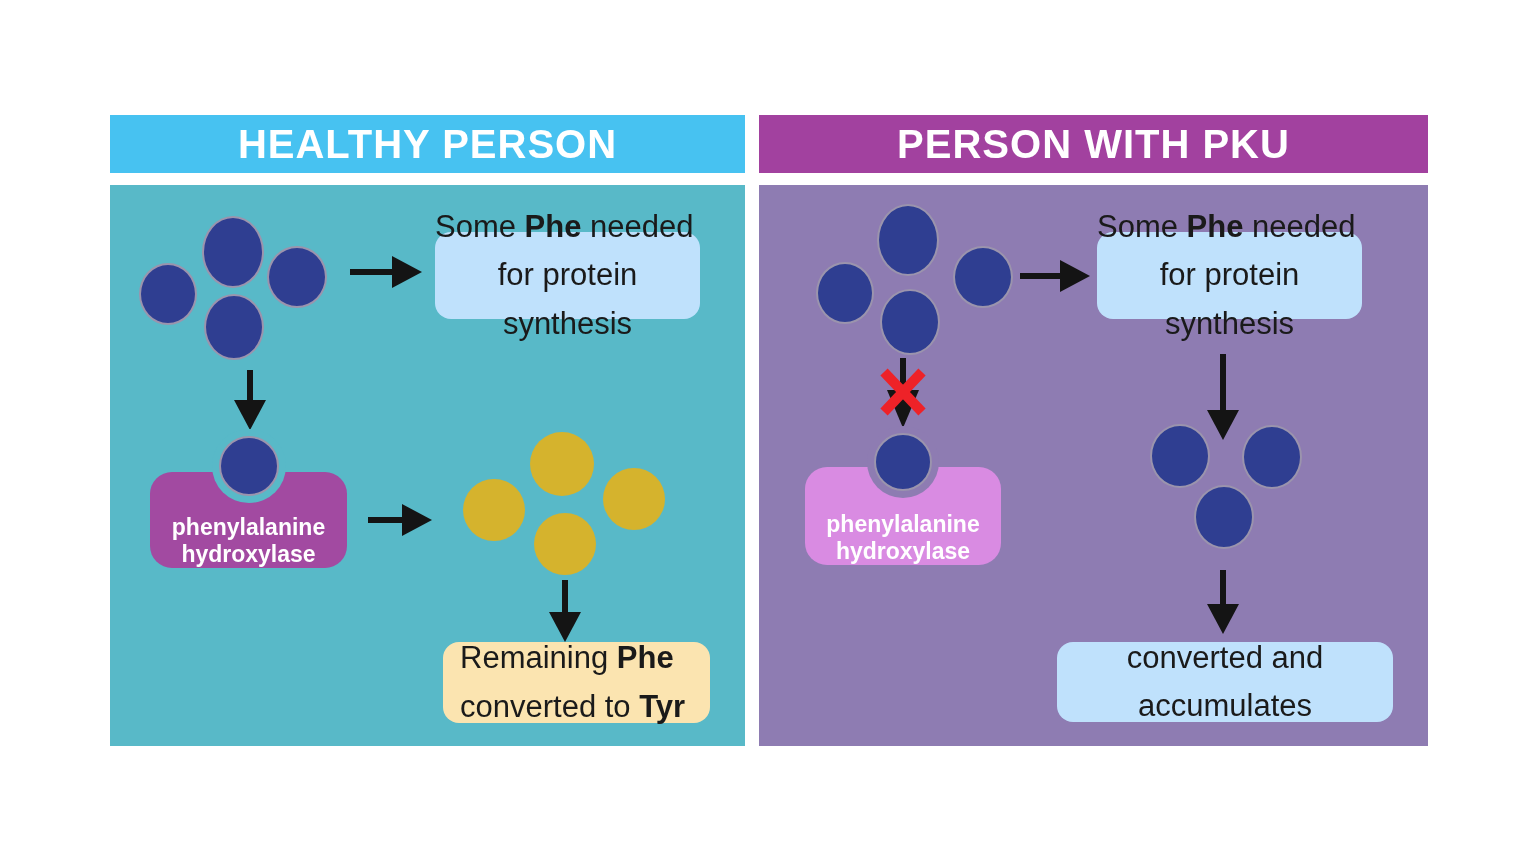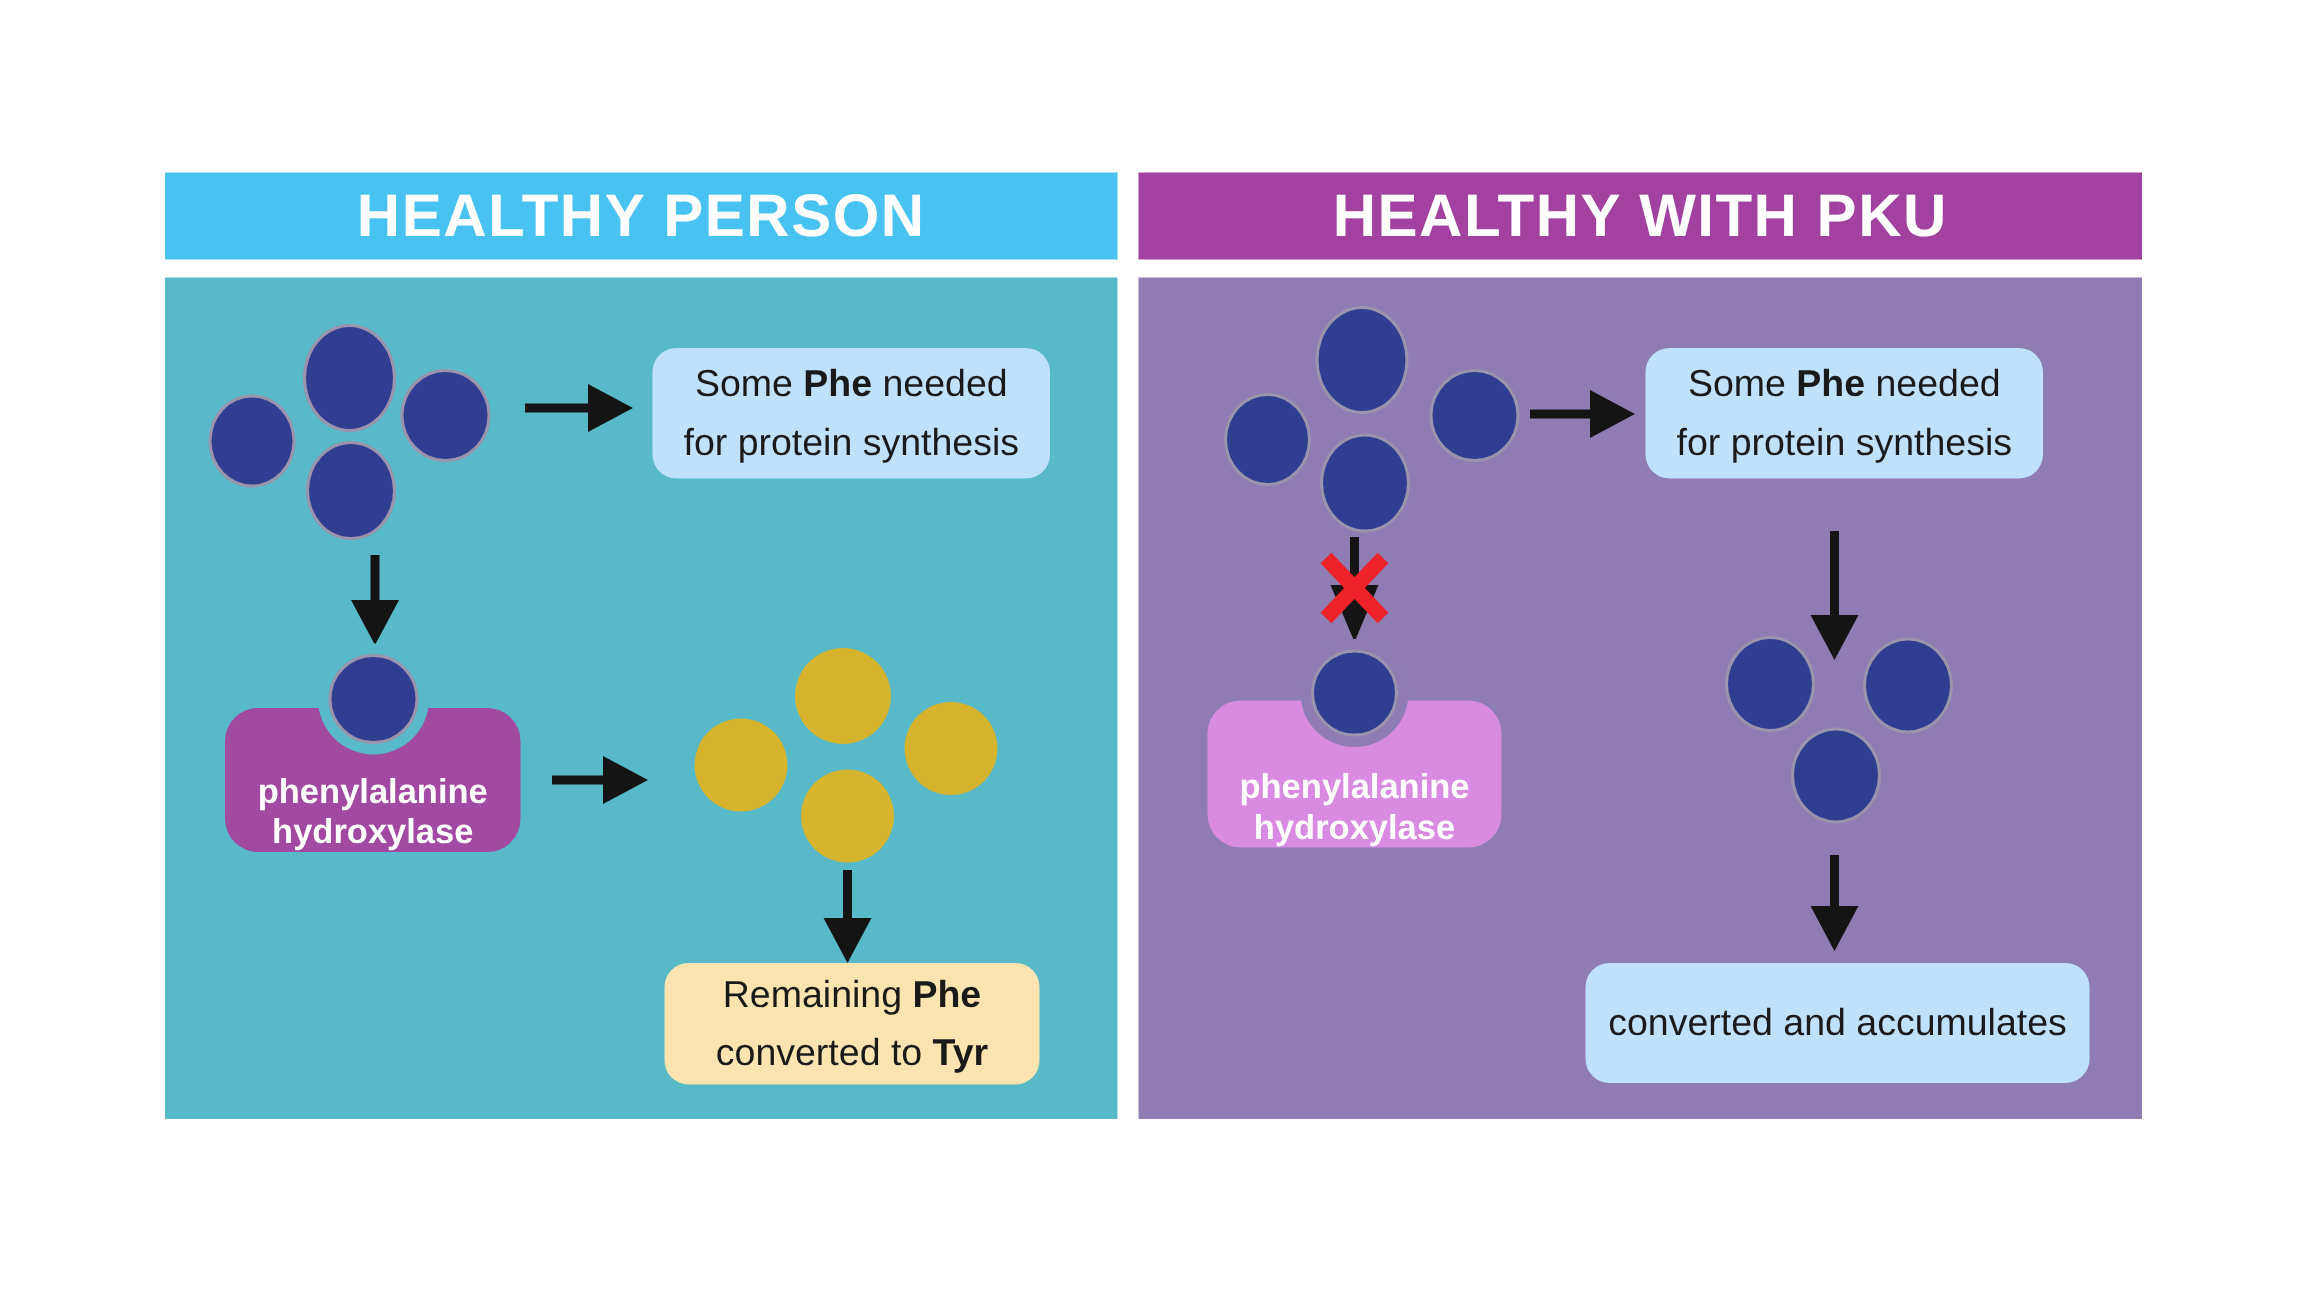--- a/index.html
+++ b/index.html
@@ -33,23 +33,23 @@
     border:2px solid var(--circle-outline);
   }
   .molecule.tyr{background:var(--tyr-circle);border:none;}
   .notch-ring{position:absolute;border-radius:50%;}
   .notch-ring.healthy{background:var(--healthy-body-bg);}
   .notch-ring.pku{background:var(--pku-body-bg);}
 
   
   .infobox{
     position:absolute;border-radius:16px;
-    display:flex;flex-direction:column;justify-content:center;align-items:center;
+    display:flex;flex-direction:column;justify-content:center;align-items:flex-start;
     text-align:center;color:var(--text-dark);
-    font-size:25px;line-height:1.55;
+    font-size:31px;line-height:1.55;
   }
   .infobox.blue{background:var(--info-box-bg);}
   .infobox.cream{background:var(--cream-box-bg);}
   .infobox b{font-weight:700;}
 
   
   .enzyme{
     position:absolute;border-radius:22px;
     display:flex;flex-direction:column;justify-content:flex-end;align-items:center;
     text-align:center;color:var(--text-white);
@@ -110,27 +110,27 @@
   <div class="molecule tyr" style="left:530px;top:432px;width:64px;height:64px;"></div>
   <div class="molecule tyr" style="left:463px;top:479px;width:62px;height:62px;"></div>
   <div class="molecule tyr" style="left:603px;top:468px;width:62px;height:62px;"></div>
   <div class="molecule tyr" style="left:534px;top:513px;width:62px;height:62px;"></div>
 
   <svg class="arrow" style="left:548px;top:578px;" width="34" height="64" viewBox="0 0 34 64">
     <line class="arrow-stem" x1="17" y1="2" x2="17" y2="38"></line>
     <polygon class="arrow-head" points="1,34 33,34 17,64"></polygon>
   </svg>
 
-  <div class="infobox cream" style="left:443px;top:642px;width:250px;height:81px;">
+  <div class="infobox cream" style="left:443px;top:642px;width:250px;height:81px;padding-left:17px;">
     <div><span>Remaining </span><b>Phe</b></div>
     <div><span>converted to </span><b>Tyr</b></div>
   </div>
 
   <div class="panel-header pku">
-    <span>HEALTHY WITH PKU</span>
+    <span>PERSON WITH PKU</span>
   </div>
   <div class="panel-body pku"></div>
 
   <div class="molecule" style="left:877px;top:204px;width:62px;height:72px;"></div>
   <div class="molecule" style="left:816px;top:262px;width:58px;height:62px;"></div>
   <div class="molecule" style="left:880px;top:289px;width:60px;height:66px;"></div>
   <div class="molecule" style="left:953px;top:246px;width:60px;height:62px;"></div>
 
   <svg class="arrow" style="left:1018px;top:259px;" width="72" height="34" viewBox="0 0 72 34">
     <line class="arrow-stem" x1="2" y1="17" x2="46" y2="17"></line>

